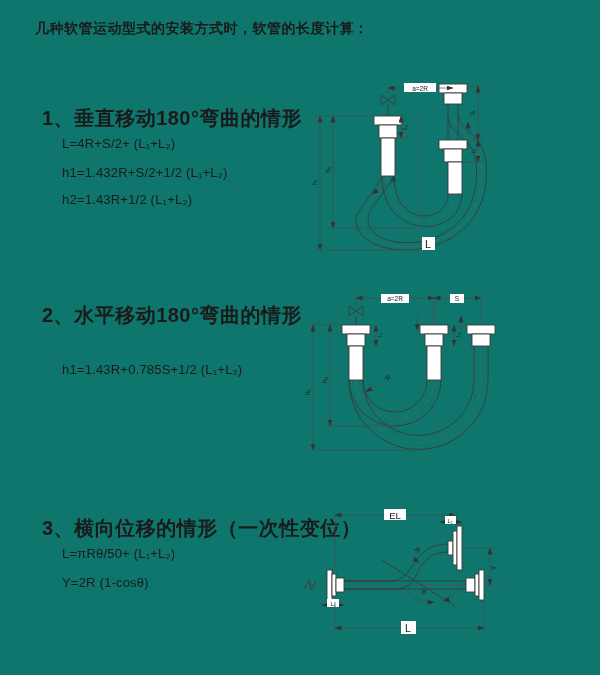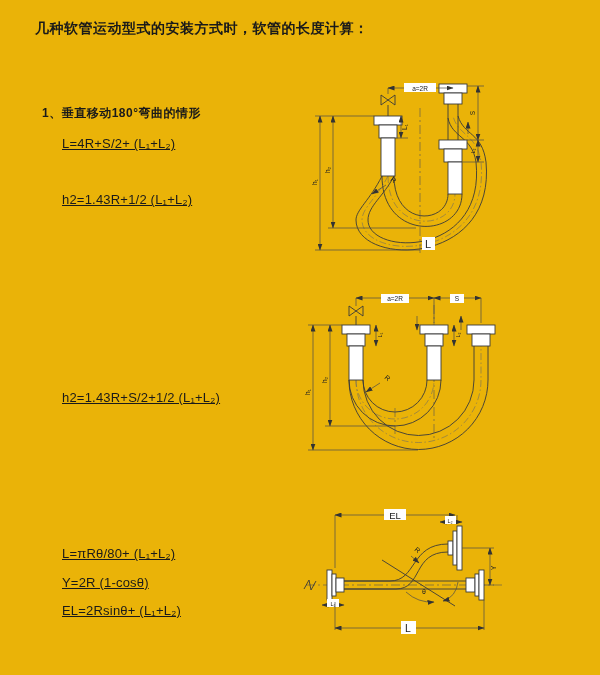--- a/index.html
+++ b/index.html
@@ -1,20 +1,20 @@
 <!DOCTYPE html>
 <html><head>
 <meta charset="utf-8">
 <style>
   html,body{margin:0;padding:0;background:#fff;}
-  .page{position:relative;width:600px;height:675px;background:#eab308;overflow:hidden;
+  .page{position:relative;width:600px;height:675px;background:#0f766e;overflow:hidden;
         font-family:"Liberation Sans",sans-serif;color:#1a1a1a;}
   .title{position:absolute;left:35px;top:20px;font-size:14px;font-weight:bold;letter-spacing:.5px;}
-  .sec-heading{position:absolute;left:42px;font-size:12px;font-weight:bold;letter-spacing:.5px;}
-  .formula{position:absolute;left:62px;font-size:13px;letter-spacing:.2px;text-decoration:underline;}
+  .sec-heading{position:absolute;left:42px;font-size:20px;font-weight:bold;letter-spacing:.5px;}
+  .formula{position:absolute;left:62px;font-size:13px;letter-spacing:.2px;}
   svg.diag{position:absolute;}
   svg text{font-family:"Liberation Sans",sans-serif;fill:#222;}
   .thin{stroke:#3a3a3a;stroke-width:.9;fill:none;}
   .part rect{fill:#fff;stroke:#3a3a3a;stroke-width:.9;}
   .part line{stroke:#3a3a3a;stroke-width:.9;}
   .braid{fill:url(#braidp) #fff;}
   .dim line,.dim path{stroke:#4a4a4a;stroke-width:.7;fill:none;}
   .cl{stroke:#555;stroke-width:.6;stroke-dasharray:9 3 2 3;fill:none;}
   .hosedash{stroke:#666;stroke-width:.55;stroke-dasharray:7 2.5 1.5 2.5;fill:none;}
   .wbg{fill:#fefefe;stroke:none;}
@@ -41,27 +41,33 @@
       </pattern>
     </defs>
   </svg>
 
   <div class="title">几种软管运动型式的安装方式时，软管的长度计算：</div>
 
   <div class="sec-heading" style="top:105px">
     <span>1、</span><span>垂直移动180°弯曲的情形</span>
   </div>
   <div class="formula" style="top:136px">L=4R+S/2+ (L₁+L₂)</div>
+  <div class="formula" style="top:165px">h1=1.432R+S/2+1/2 (L₁+L₂)</div>
   <div class="formula" style="top:192px">h2=1.43R+1/2 (L₁+L₂)</div>
 
-  <div class="formula" style="top:390px">h2=1.43R+S/2+1/2 (L₁+L₂)</div>
-
-  <div class="formula" style="top:546px">L=πRθ/80+ (L₁+L₂)</div>
+  <div class="sec-heading" style="top:302px">
+    <span>2、</span><span>水平移动180°弯曲的情形</span>
+  </div>
+  <div class="formula" style="top:362px">h1=1.43R+0.785S+1/2 (L₁+L₂)</div>
+
+  <div class="sec-heading" style="top:515px">
+    <span>3、</span><span>横向位移的情形（一次性变位）</span>
+  </div>
+  <div class="formula" style="top:546px">L=πRθ/50+ (L₁+L₂)</div>
   <div class="formula" style="top:575px">Y=2R (1-cosθ)</div>
-  <div class="formula" style="top:603px">EL=2Rsinθ+ (L₁+L₂)</div>
 
   <svg class="diag" style="left:300px;top:70px" width="290" height="190" viewBox="0 0 290 190">
     <g class="thin">
       <path d="M 82,106 C 82,172 162,168 162,124"></path>
       <path d="M 94,106 C 94,158 148,154 148,124"></path>
       <path class="hosedash" d="M 88,106 C 88,165 155,161 155,124"></path>
       <path d="M 82,106 C 70,130 56,140 56,150 C 56,196 196,198 186,92 C 182,62 164,66 158,46"></path>
       <path d="M 94,106 C 84,126 68,136 68,150 C 68,186 186,188 176,92 C 172,66 152,68 148,48"></path>
       <path class="hosedash" d="M 88,106 C 77,128 62,138 62,150 C 62,191 191,193 181,92 C 177,64 158,66 153,46"></path>
     </g>

